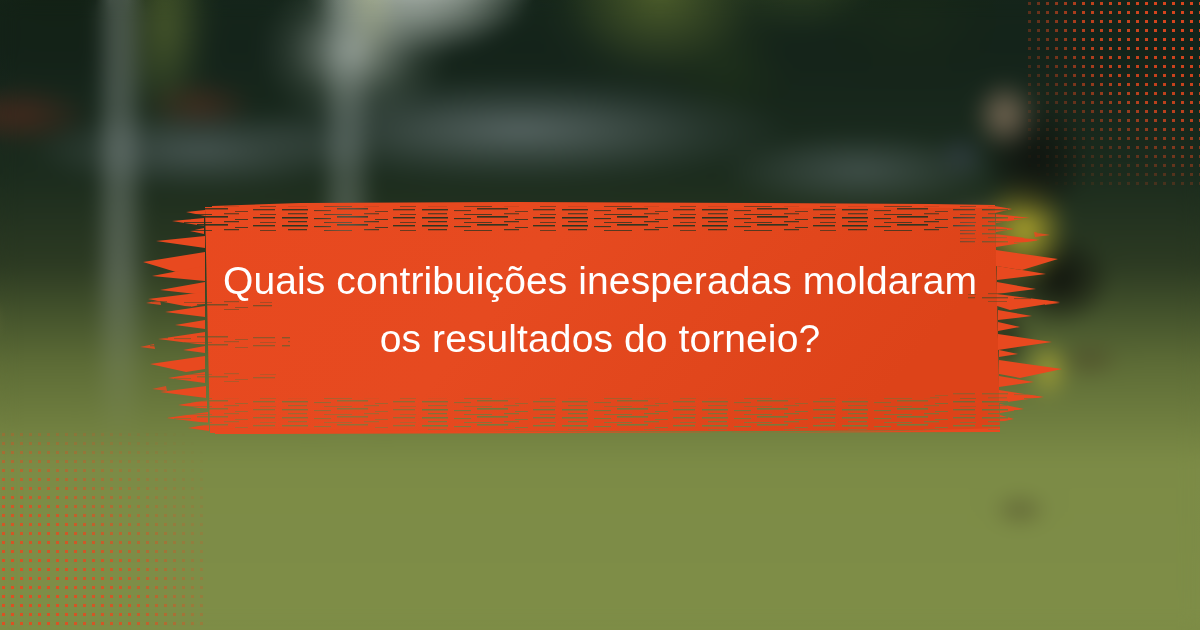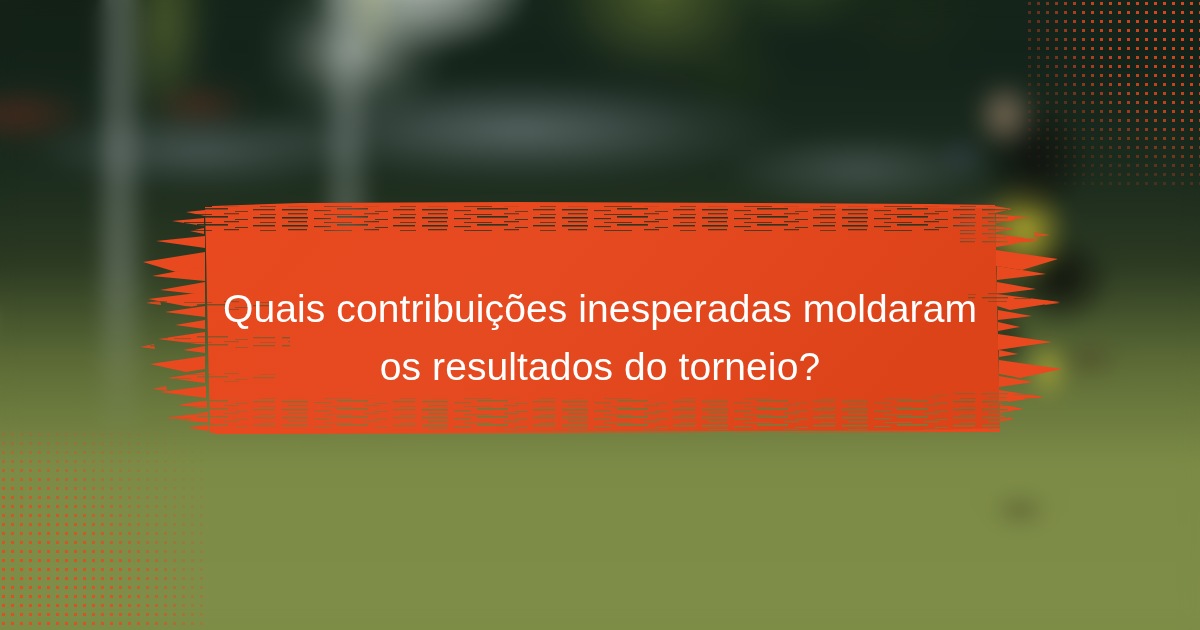--- a/index.html
+++ b/index.html
@@ -164,21 +164,21 @@
   .banner svg {
     display: block;
     width: 1200px;
     height: 630px;
   }
 
   
   .headline {
     position: absolute;
     left: 175px;
-    top: 280px;
+    top: 252px;
     width: 850px;
     text-align: center;
     color: #ffffff;
     font-size: 39px;
     line-height: 58px;
     font-weight: 400;
     letter-spacing: 0.1px;
     white-space: pre-line;
     text-rendering: optimizeLegibility;
   }

